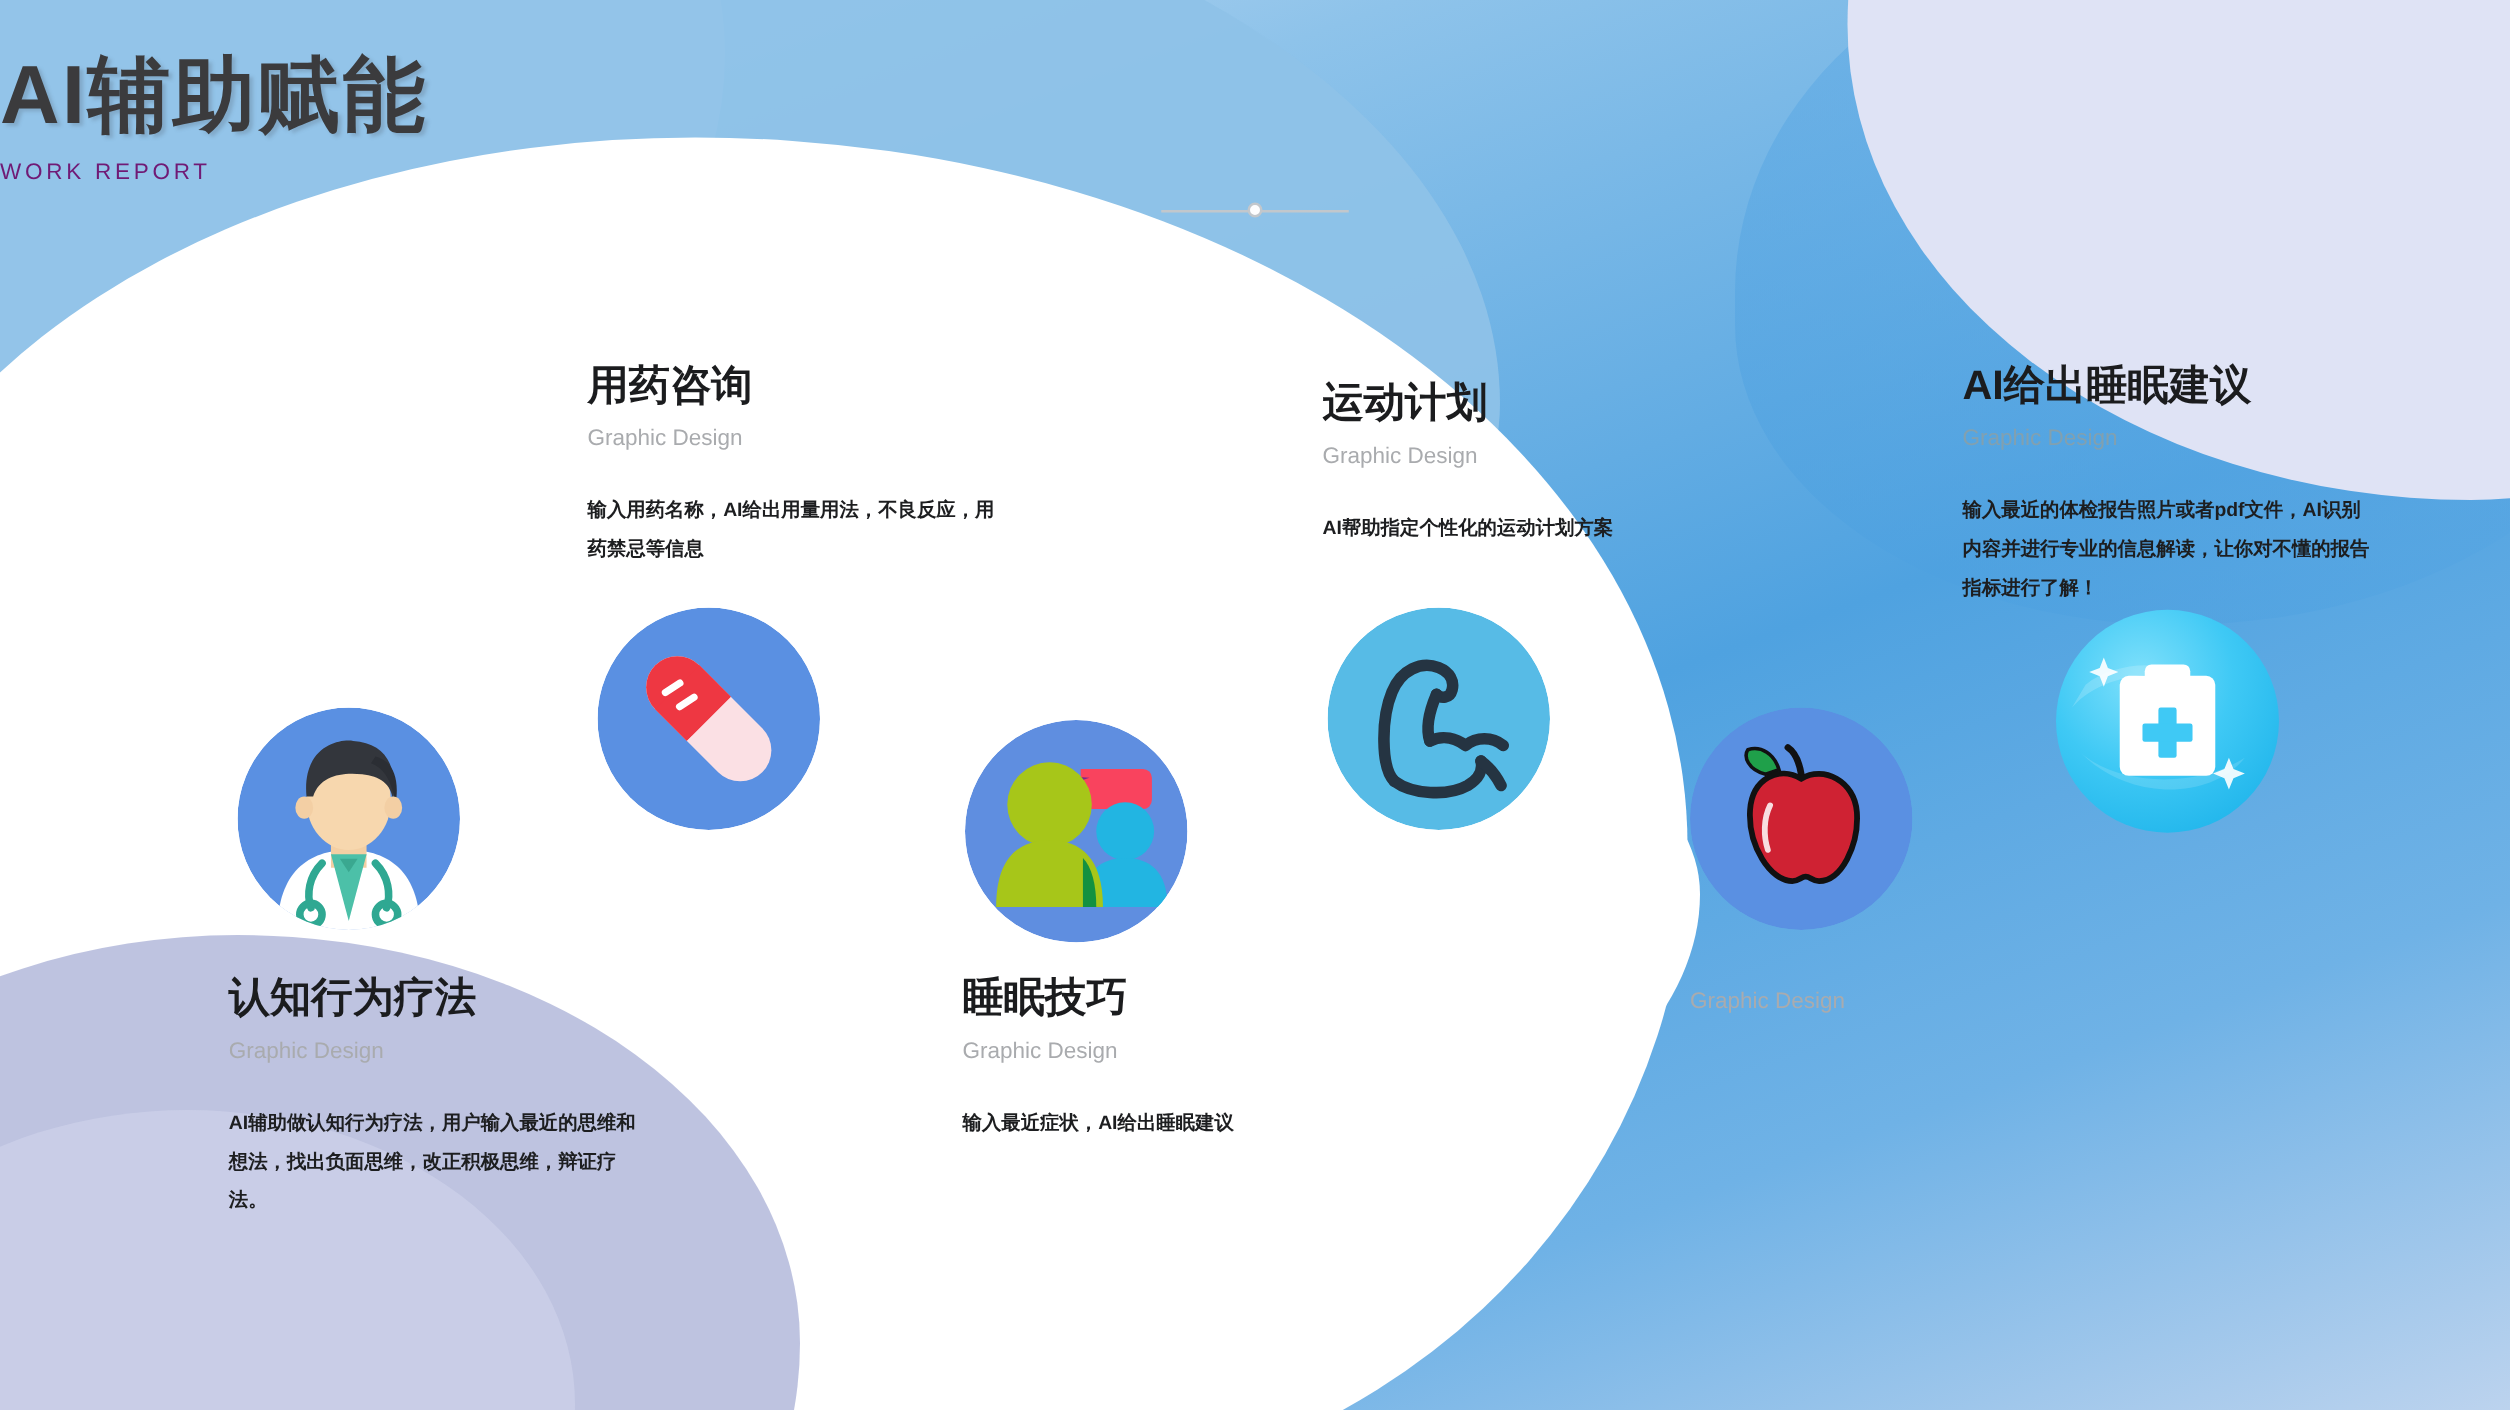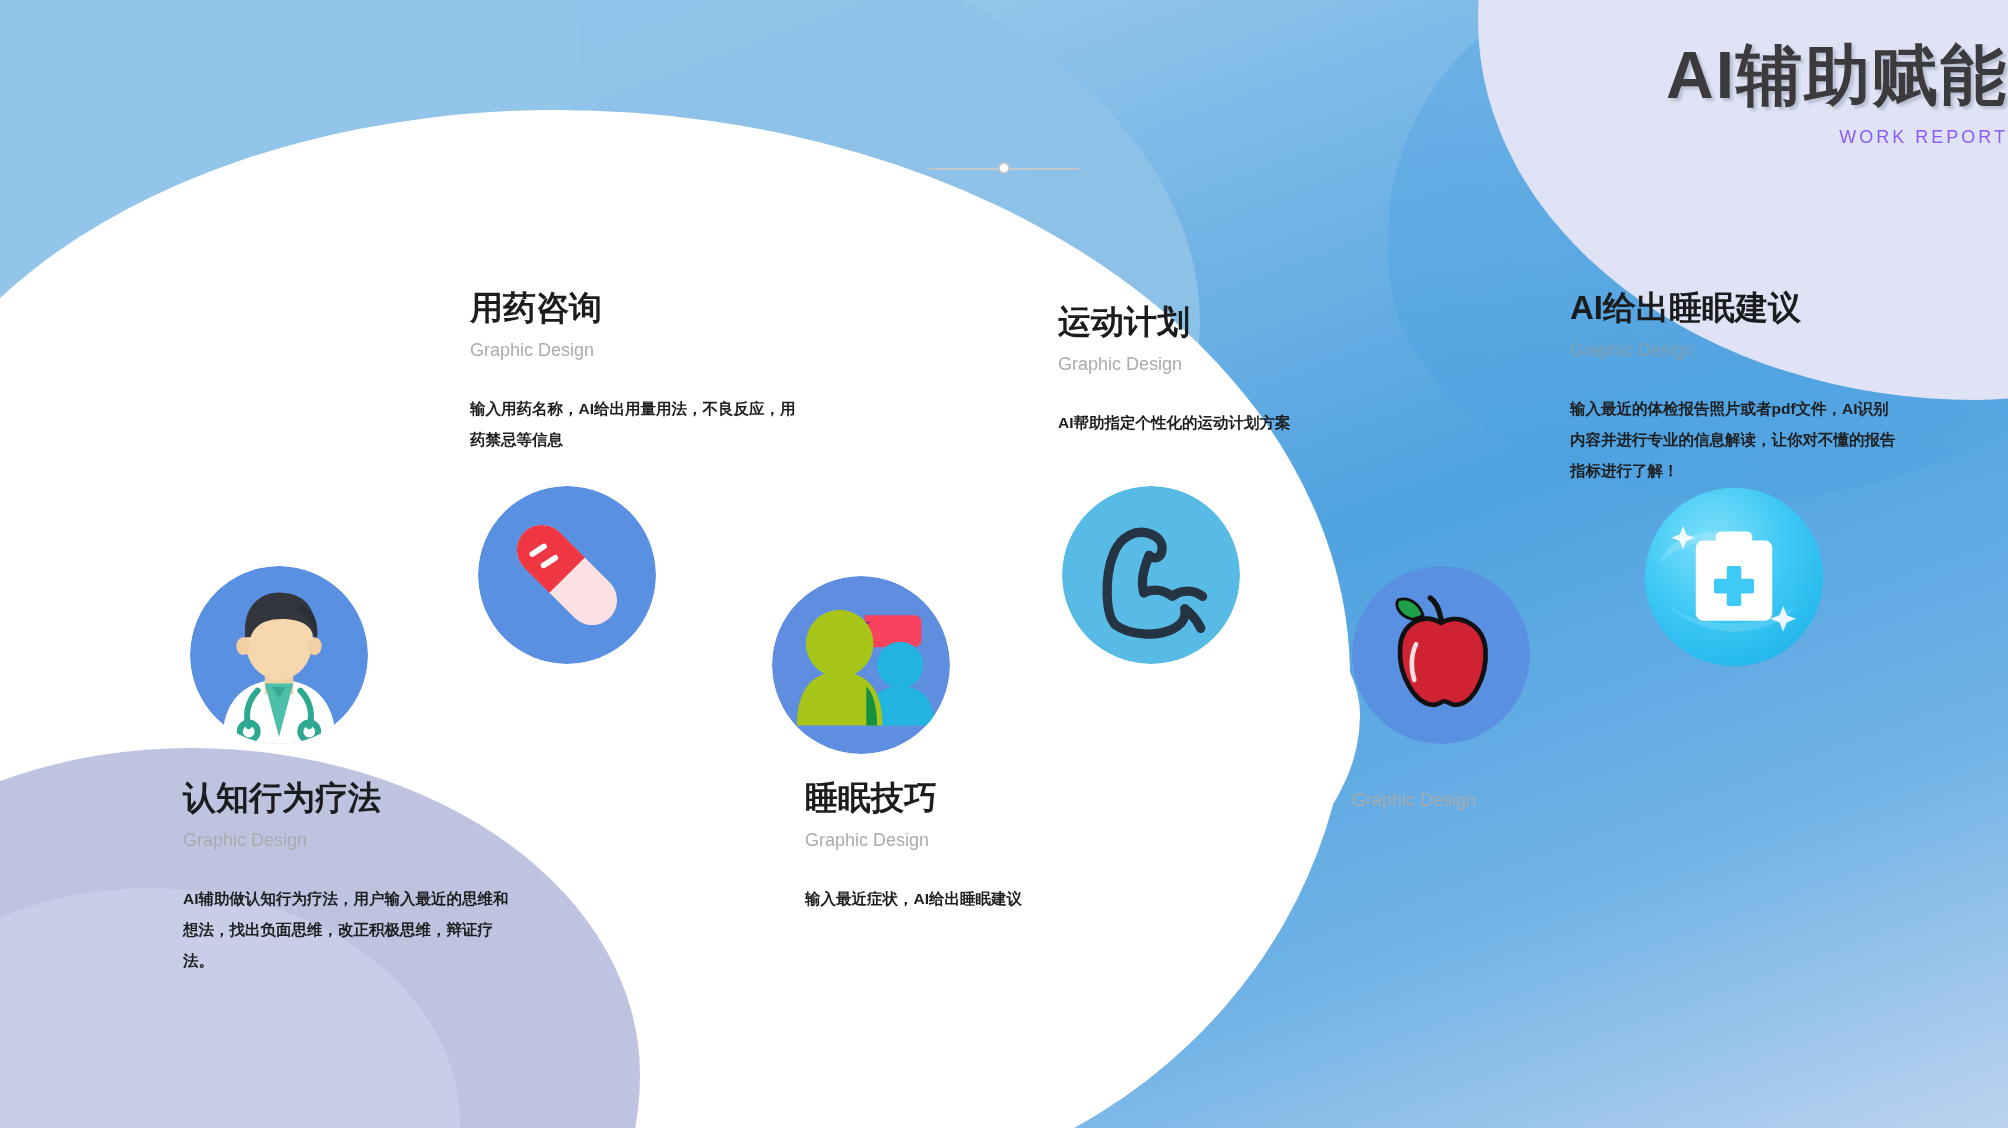--- a/index.html
+++ b/index.html
@@ -29,24 +29,24 @@
     box-shadow:0 0 0 0 rgba(0,0,0,0);}
   .bg-white-bot{position:absolute;left:-240px;bottom:-120px;width:1280px;height:520px;
     background:#ffffff;border-radius:50% 50% 40% 60%/60% 40% 60% 40%;}
   .bg-white-fade{position:absolute;left:-200px;top:430px;width:1560px;height:620px;
     background:#ffffff;border-radius:44% 56% 48% 52%/46% 46% 54% 54%;}
   .bg-tr-blue{position:absolute;right:-120px;top:-60px;width:740px;height:560px;
     background:linear-gradient(200deg,#6ab0e8,#4a9fdf);
     border-radius:50% 45% 55% 50%/55% 50% 50% 45%;opacity:.55;}
 
   
-  .header{position:absolute;left:0;right:0;top:40px;text-align:right;z-index:6;}
+  .header{position:absolute;left:0;right:0;top:40px;text-align:left;z-index:6;}
   .title{font-size:66px;font-weight:bold;color:#3b3b3d;letter-spacing:2px;line-height:1.08;
     text-shadow:3px 3px 3px rgba(90,110,130,.30);}
-  .subtitle{margin-top:16px;font-size:18px;letter-spacing:3px;color:#8b5cf6;font-weight:normal;}
+  .subtitle{margin-top:16px;font-size:18px;letter-spacing:3px;color:#701a75;font-weight:normal;}
   .divider{margin:14px auto 0;width:150px;height:14px;position:relative;}
   .divider .line{position:absolute;left:0;right:0;top:6px;height:2px;background:#c2c7cc;}
   .divider .knob{position:absolute;left:50%;top:0;width:12px;height:12px;margin-left:-6px;
     border:2px solid #c2c7cc;border-radius:50%;background:#fdfdfe;box-sizing:border-box;}
 
   
   .card{position:absolute;z-index:5;}
   .c-title{font-size:33px;font-weight:bold;color:#1b1c1e;line-height:1.2;white-space:nowrap;}
   .c-sub{font-size:18px;color:#a9abae;margin-top:12px;font-weight:normal;}
   .c-sub.faint{color:#a79d87;opacity:.55;}
@@ -55,21 +55,21 @@
   
   .badge{position:absolute;border-radius:50%;z-index:5;overflow:hidden;}
   .badge svg{display:block;width:100%;height:100%;}
 
   
   #card-med   {left:470px; top:288px; width:340px;}
   #card-sport {left:1058px;top:302px; width:330px;}
   #card-report{left:1570px;top:288px; width:330px;}
   
   #card-cbt   {left:183px; top:778px; width:330px;}
-  #card-sleep {left:805px; top:778px; width:330px;}
+  #card-sleep {left:770px; top:778px; width:330px;}
   #card-food  {left:1352px;top:778px; width:340px;}
 
   #badge-doctor{left:190px; top:566px; width:178px;height:178px;}
   #badge-pill  {left:478px; top:486px; width:178px;height:178px;}
   #badge-talk  {left:772px; top:576px; width:178px;height:178px;}
   #badge-muscle{left:1062px;top:486px; width:178px;height:178px;}
   #badge-apple {left:1352px;top:566px; width:178px;height:178px;}
   #badge-clip  {left:1643px;top:486px; width:182px;height:182px;}
 </style>
 </head>

